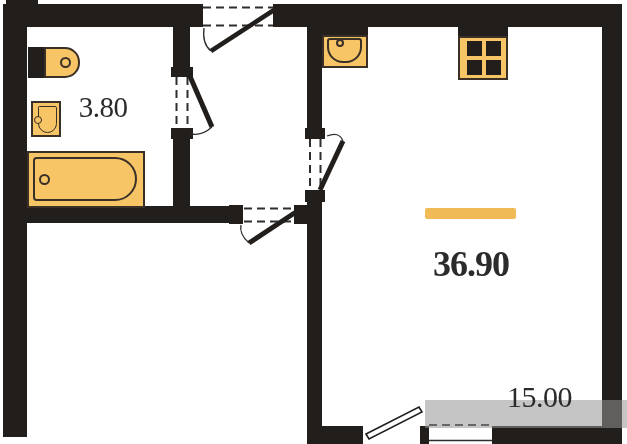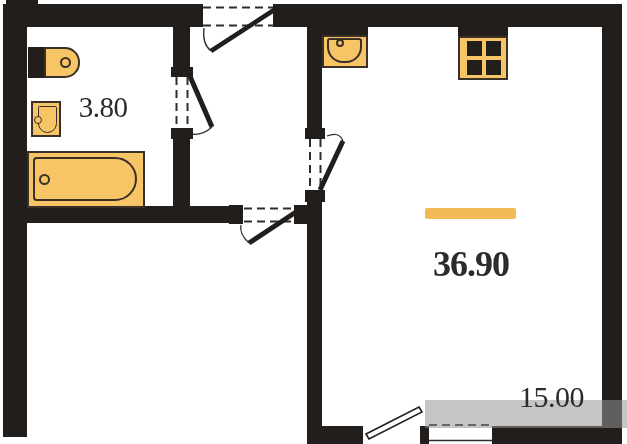--- a/index.html
+++ b/index.html
@@ -122,18 +122,18 @@
     <g>
       <path class="balcony-leaf" d="M366,434 L419,407 L422,412 L369,439 Z"></path>
       <path class="dash" d="M429,425 H492"></path>
       <path class="sill" d="M429,440.5 H492"></path>
     </g>
   </svg>
 
   <div id="watermark-band"></div>
 
   <div class="area-label" style="left:58px;top:93px;width:90px;">3.80</div>
-  <div class="area-label label-15" style="left:504px;top:382px;width:95px;">15.00</div>
+  <div class="area-label label-15" style="left:492px;top:382px;width:95px;">15.00</div>
 
   <div id="total-bar"></div>
   <div class="area-label total-label" style="left:419px;top:222px;width:104px;margin-top:24px;">36.90</div>
 
 </div>
 
 </body></html>

